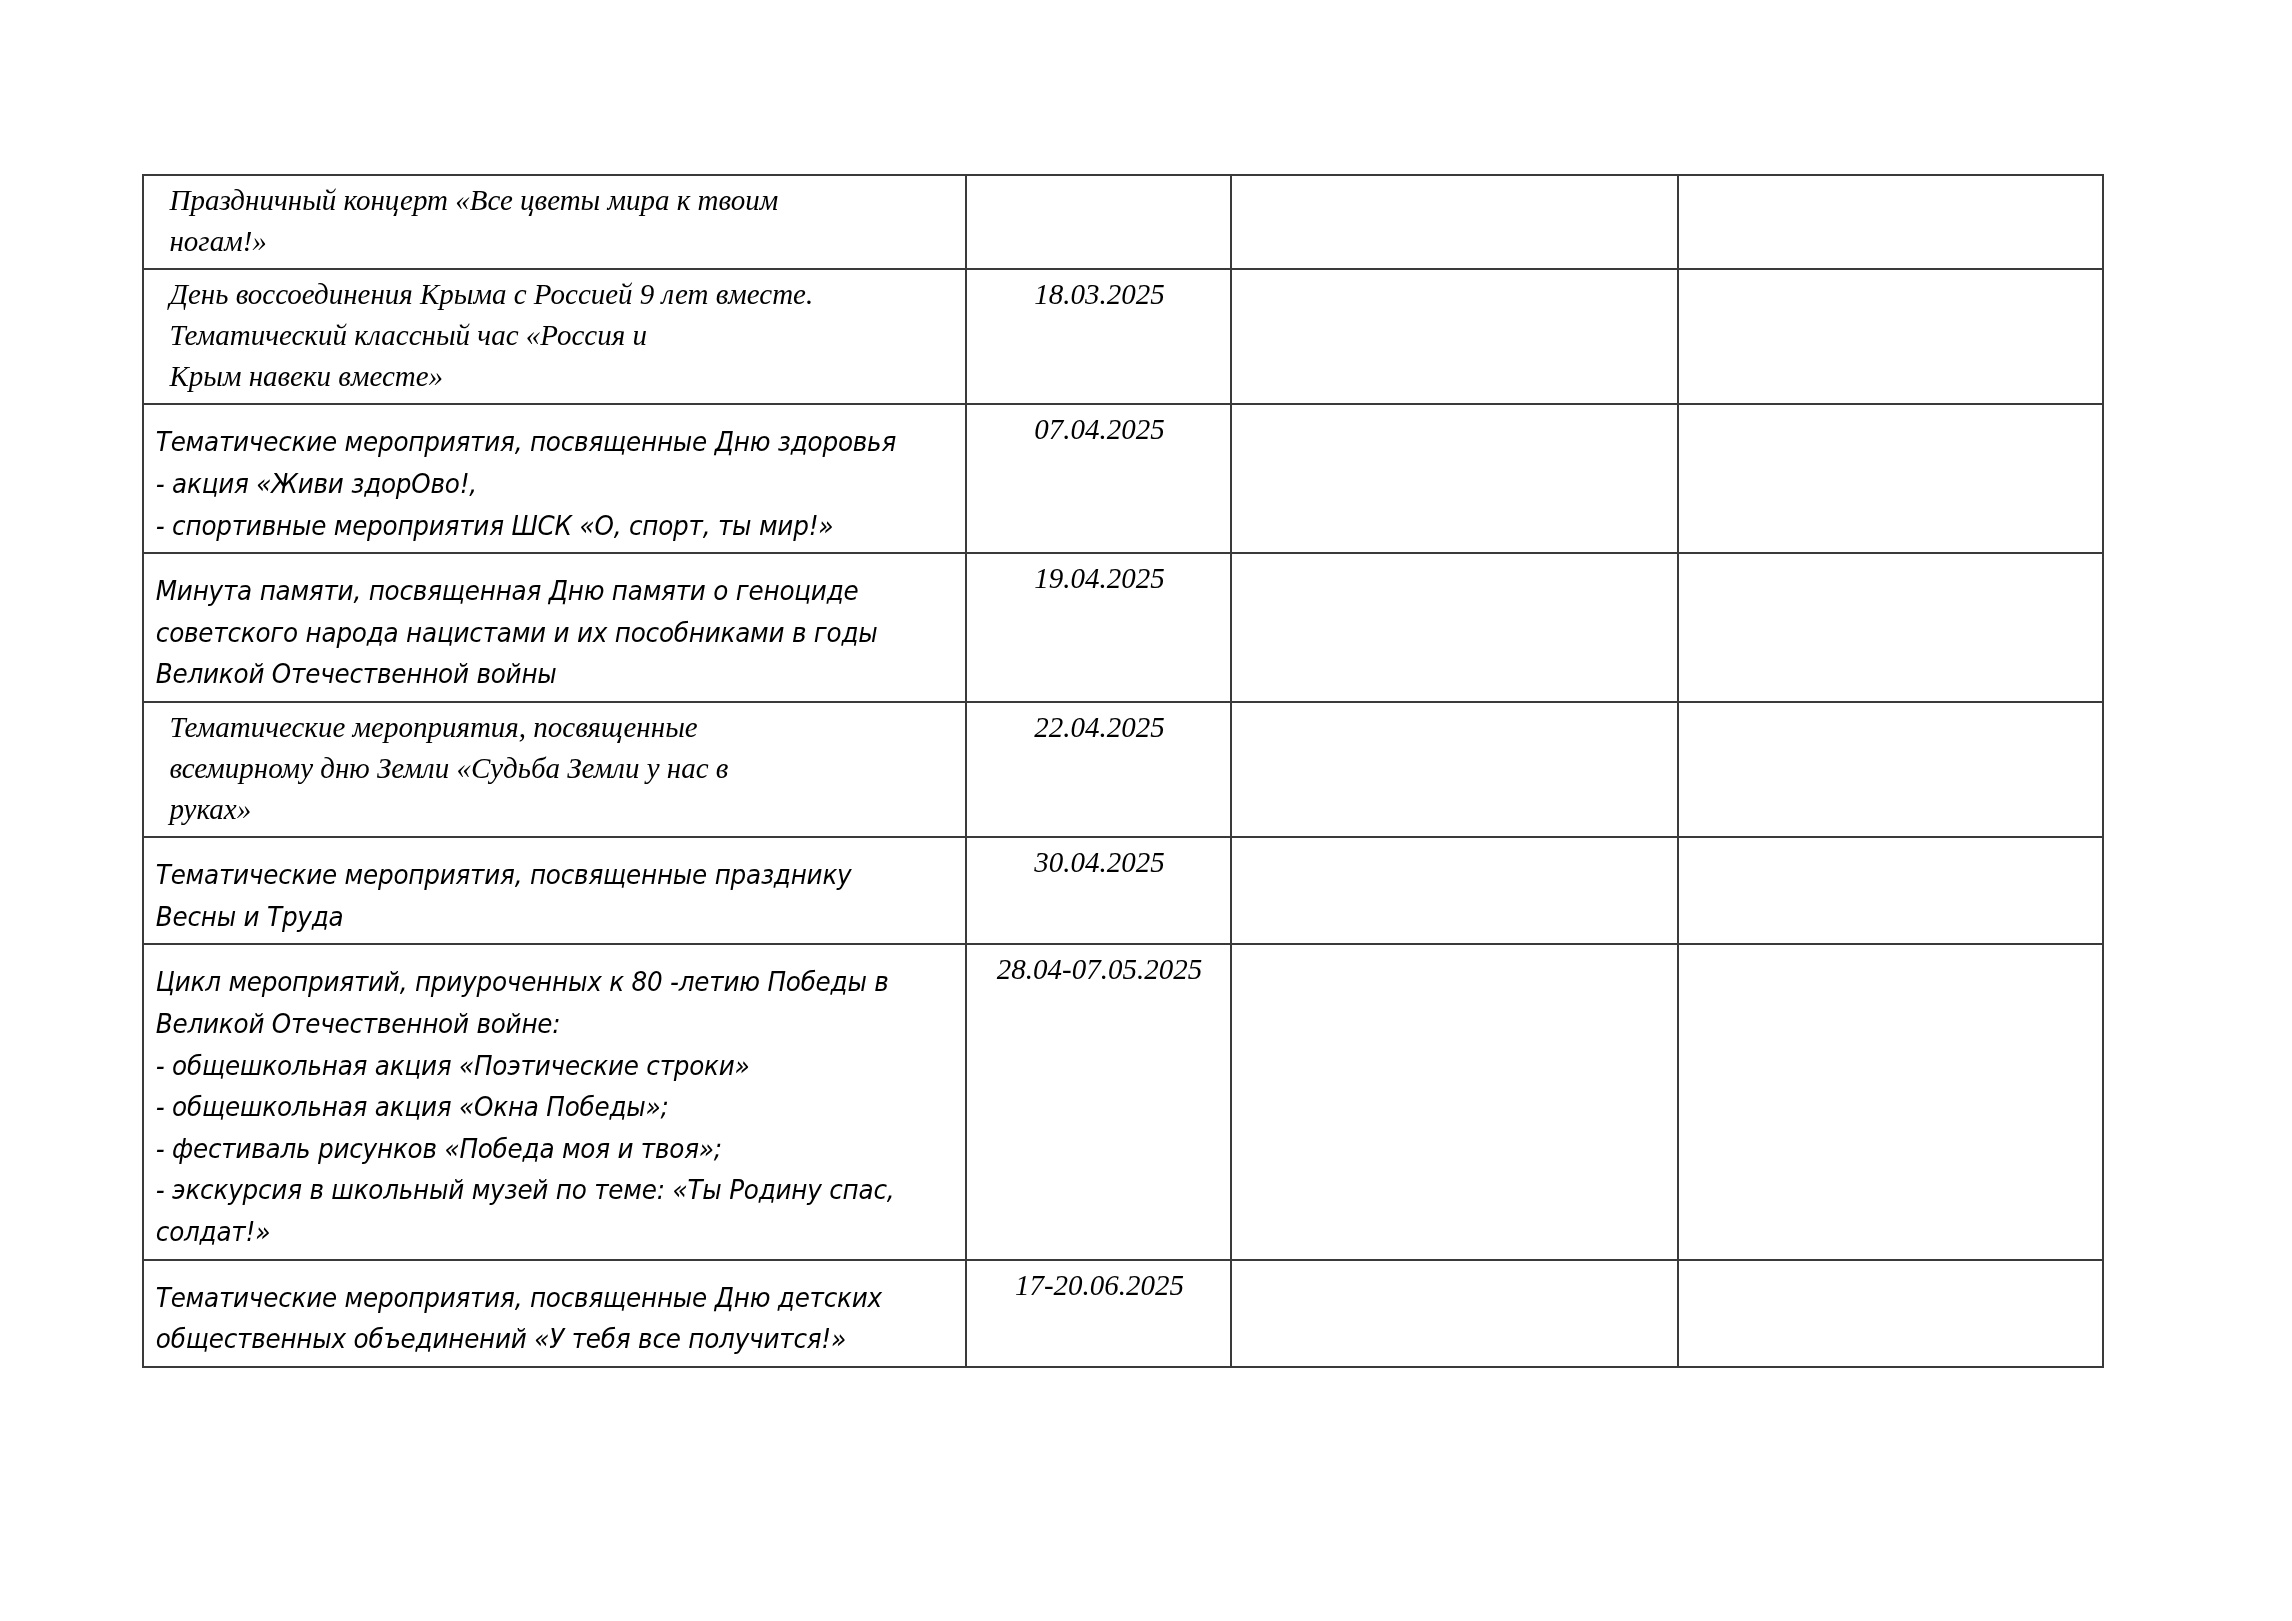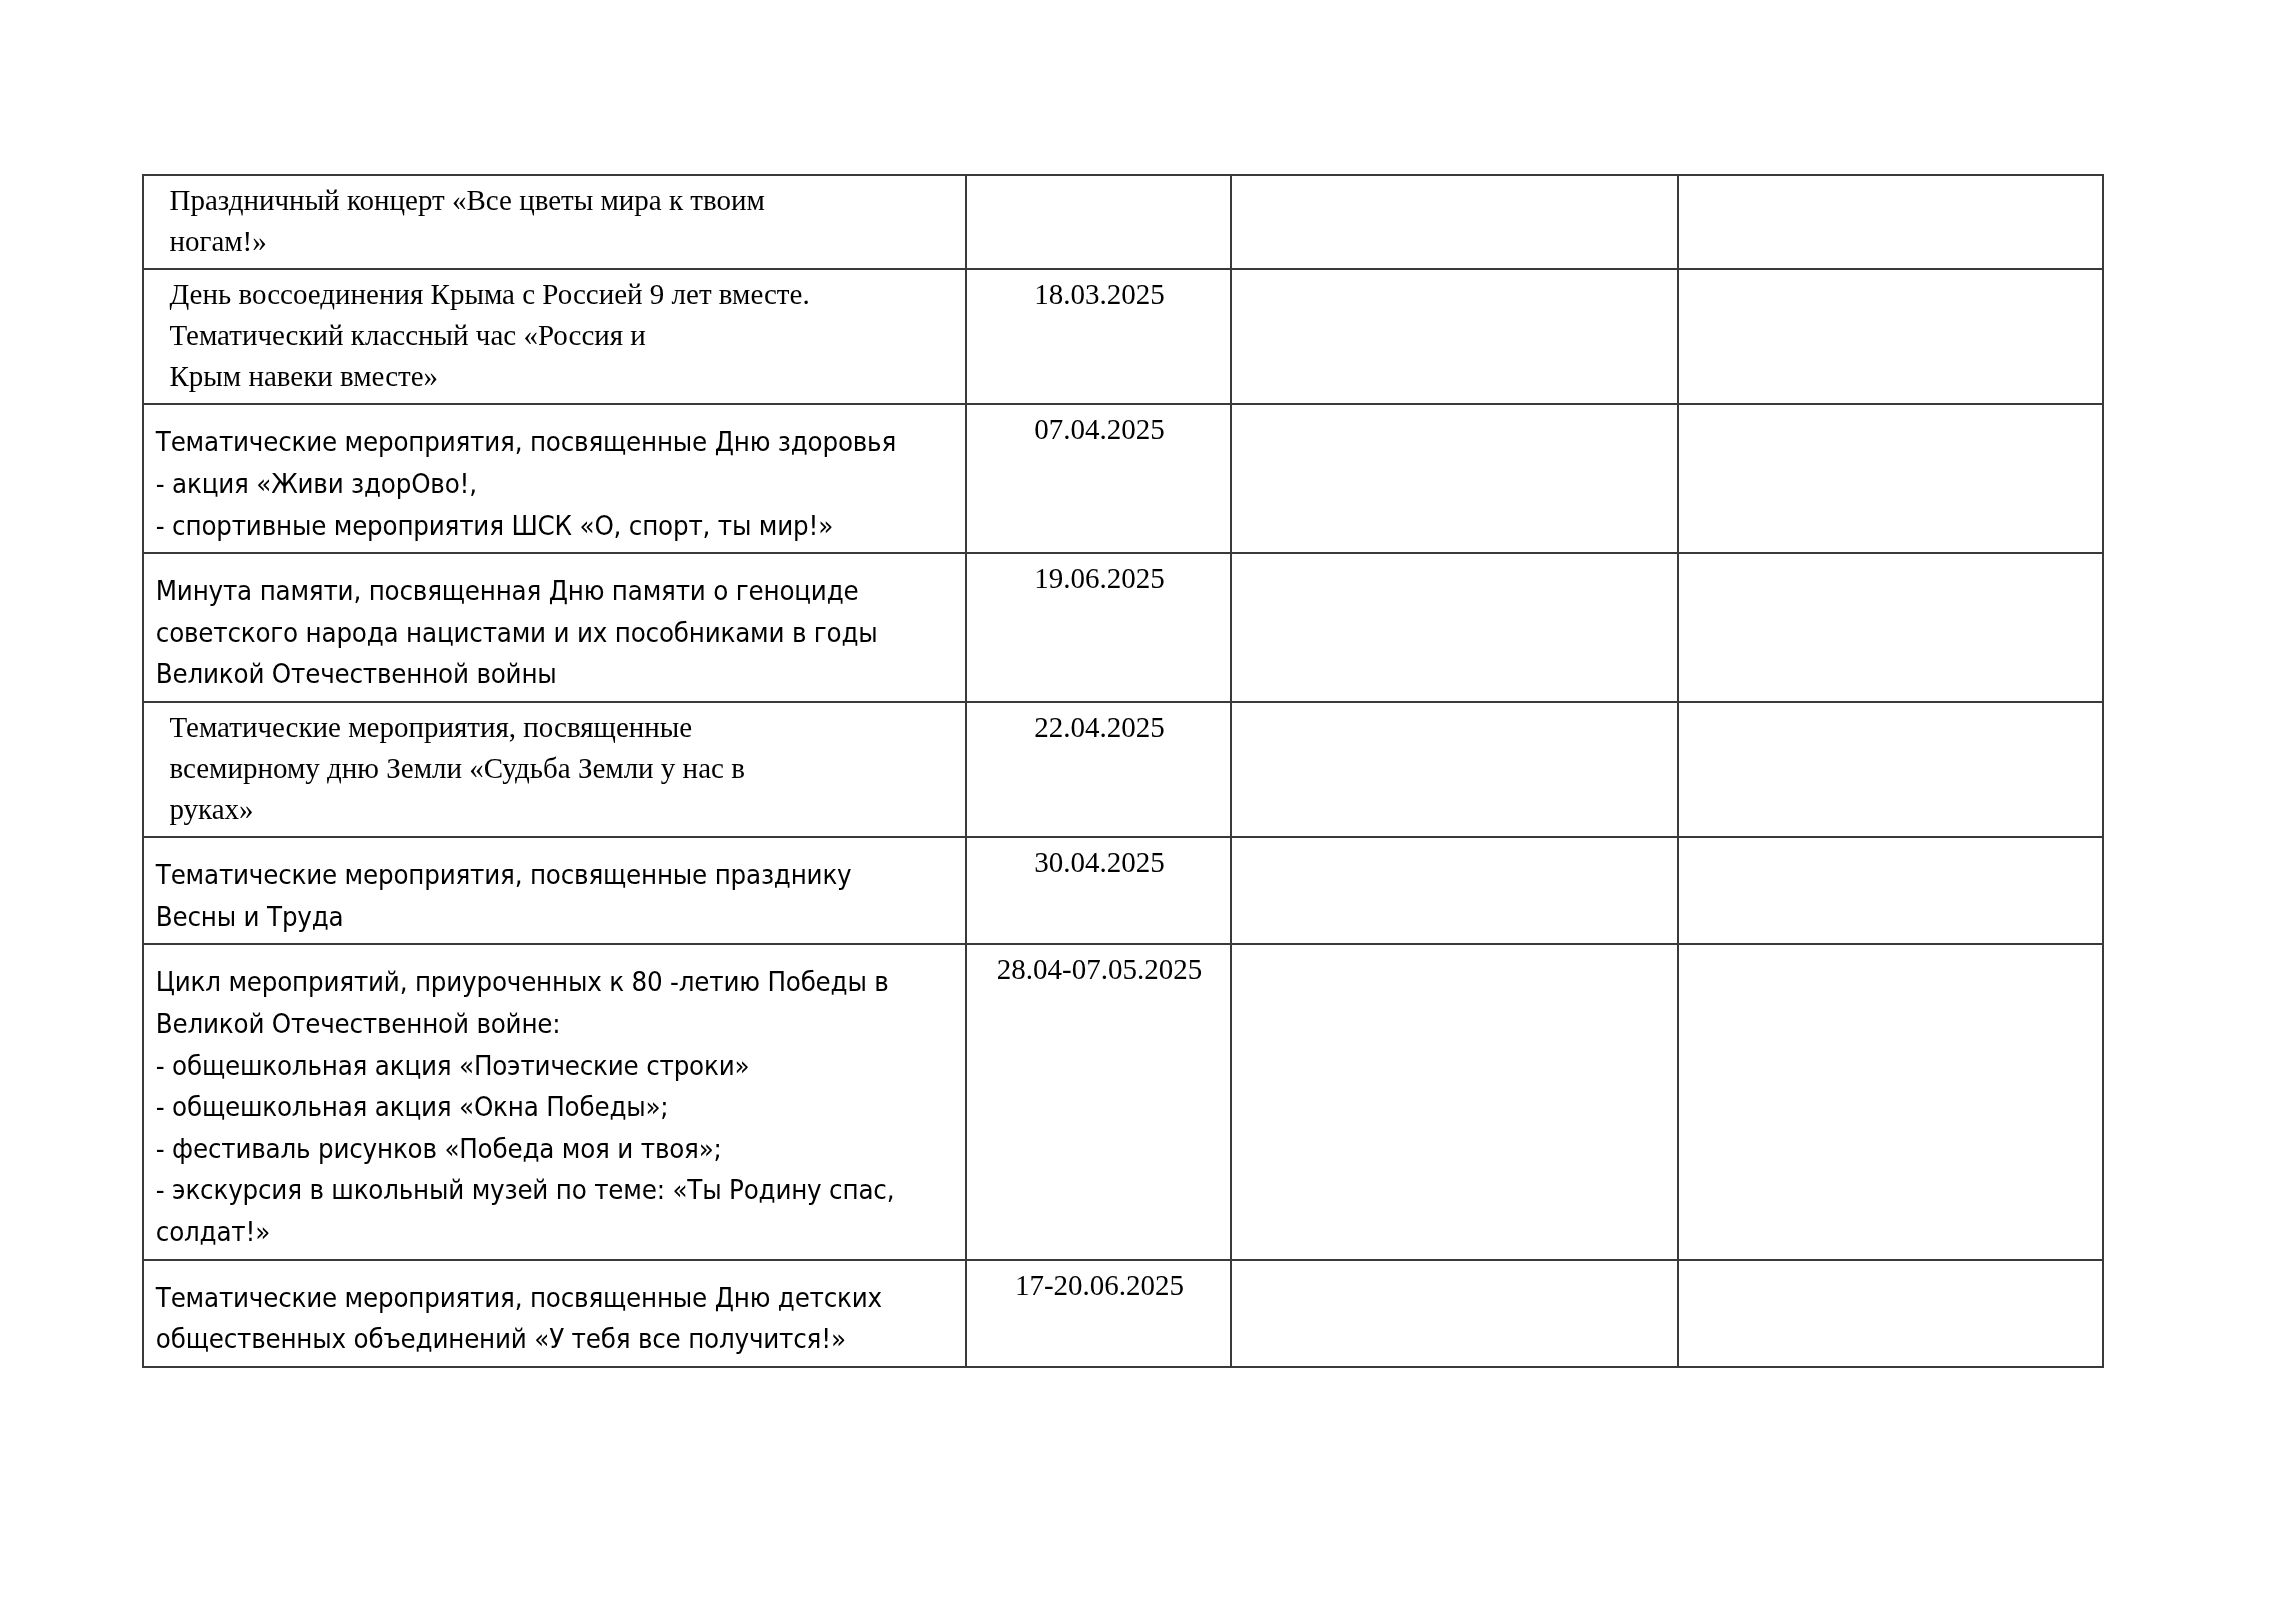--- a/index.html
+++ b/index.html
@@ -19,20 +19,21 @@
     -webkit-font-smoothing: antialiased;
   }
 
   .page {
     position: absolute;
     left: 0;
     top: 0;
     width: 2293px;
     height: 1621px;
     background: #ffffff;
+    font-style: italic;
   }
 
   .plan-table {
     position: absolute;
     left: 142px;
     top: 174px;
     width: 1960px;
     border-collapse: collapse;
     table-layout: fixed;
   }
@@ -150,21 +151,21 @@
         </td>
       </tr>
 
       <tr>
         <td>
           <div class="ev sans">Минута памяти, посвященная Дню памяти о геноциде
 советского народа нацистами и их пособниками в годы
 Великой Отечественной войны</div>
         </td>
         <td>
-          <div class="date">19.06.2025</div>
+          <div class="date">19.04.2025</div>
         </td>
         <td class="blank">
           <div></div>
         </td>
         <td class="blank">
           <div></div>
         </td>
       </tr>
 
       <tr>

